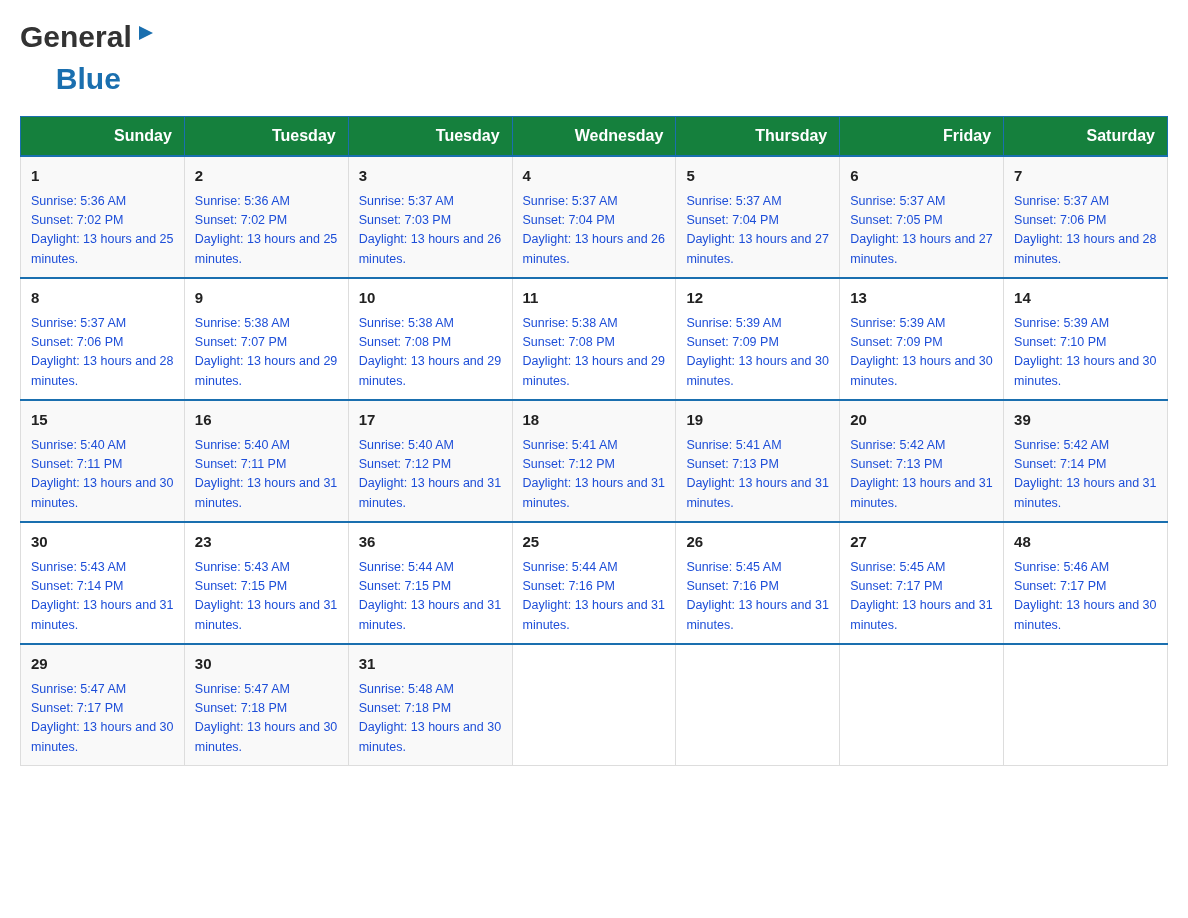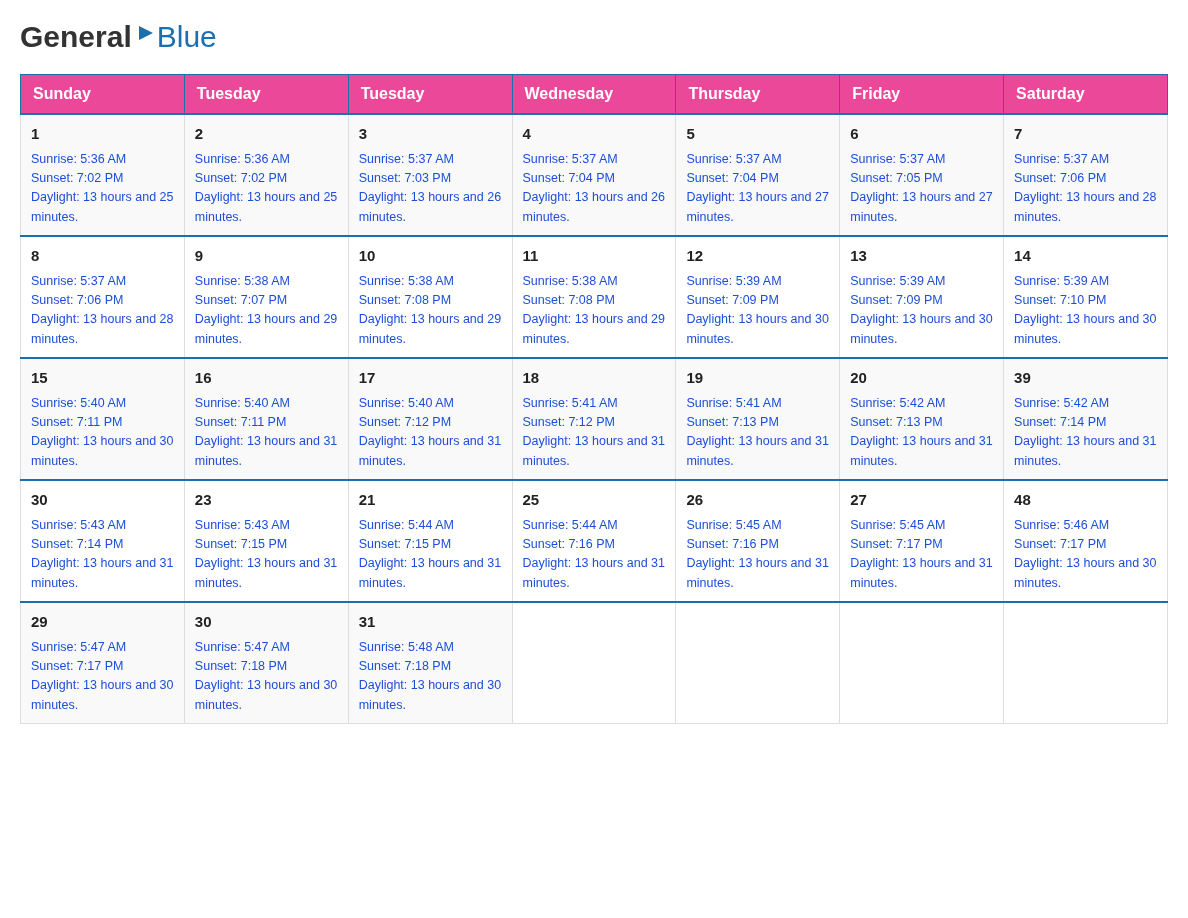--- a/index.html
+++ b/index.html
@@ -11,22 +11,23 @@
       padding: 20px;
     }
     .header-area {
       display: flex;
       justify-content: space-between;
       align-items: flex-start;
       margin-bottom: 20px;
     }
     .logo-wrapper {
       display: flex;
-      flex-direction: row;
+      flex-direction: column;
       align-items: center;
+      gap: 8px;
     }
     .logo-line1 {
       display: flex;
       align-items: center;
     }
     .title-area {
       text-align: right;
     }
     .calendar-title {
       font-size: 52px;
@@ -38,26 +39,26 @@
       font-size: 22px;
       color: #444;
       margin-top: 4px;
     }
     .calendar-table {
       width: 100%;
       border-collapse: collapse;
       table-layout: fixed;
     }
     .calendar-table thead tr th {
-      background-color: #ec4899;
+      background-color: #15803d;
       color: #fff;
       font-size: 16px;
       font-weight: bold;
       padding: 10px 12px;
-      text-align: left;
+      text-align: right;
       border: 1px solid #1a6faf;
     }
     .calendar-table tbody tr td {
       vertical-align: top;
       padding: 8px 10px;
       border: 1px solid #ccc;
       font-size: 13px;
       color: #333;
       line-height: 1.5;
       background: #fff;
@@ -96,21 +97,21 @@
   <div class="logo-wrapper">
     <div class="logo-line1">
       <span style="font-size:30px;font-weight:bold;color:#333;">General</span>
       <span style="display:inline-block;margin-left:3px;vertical-align:middle;position:relative;top:-2px;">
         <svg width="22" height="22" viewBox="0 0 22 22">
             <polygon points="4,4 18,11 4,18" fill="#1a6faf"></polygon>
           </svg>
       </span>
     </div>
     <div>
-      <span style="font-size:30px;font-weight:normal;color:#1a6faf;">Blue</span>
+      <span style="font-size:30px;font-weight:bold;color:#1a6faf;">Blue</span>
     </div>
   </div>
   <div class="title-area">
     <div class="calendar-title"></div>
     <div class="calendar-subtitle"></div>
   </div>
 </div>
 
 <table class="calendar-table">
   <thead>
@@ -218,21 +219,21 @@
       <tr>
         <td>
           <span class="day-number">30</span>
           <div class="day-info">Sunrise: 5:43 AM<br>Sunset: 7:14 PM<br>Daylight: 13 hours and 31 minutes.</div>
         </td>
         <td>
           <span class="day-number">23</span>
           <div class="day-info">Sunrise: 5:43 AM<br>Sunset: 7:15 PM<br>Daylight: 13 hours and 31 minutes.</div>
         </td>
         <td>
-          <span class="day-number">21</span>
+          <span class="day-number">36</span>
           <div class="day-info">Sunrise: 5:44 AM<br>Sunset: 7:15 PM<br>Daylight: 13 hours and 31 minutes.</div>
         </td>
         <td>
           <span class="day-number">25</span>
           <div class="day-info">Sunrise: 5:44 AM<br>Sunset: 7:16 PM<br>Daylight: 13 hours and 31 minutes.</div>
         </td>
         <td>
           <span class="day-number">26</span>
           <div class="day-info">Sunrise: 5:45 AM<br>Sunset: 7:16 PM<br>Daylight: 13 hours and 31 minutes.</div>
         </td>

